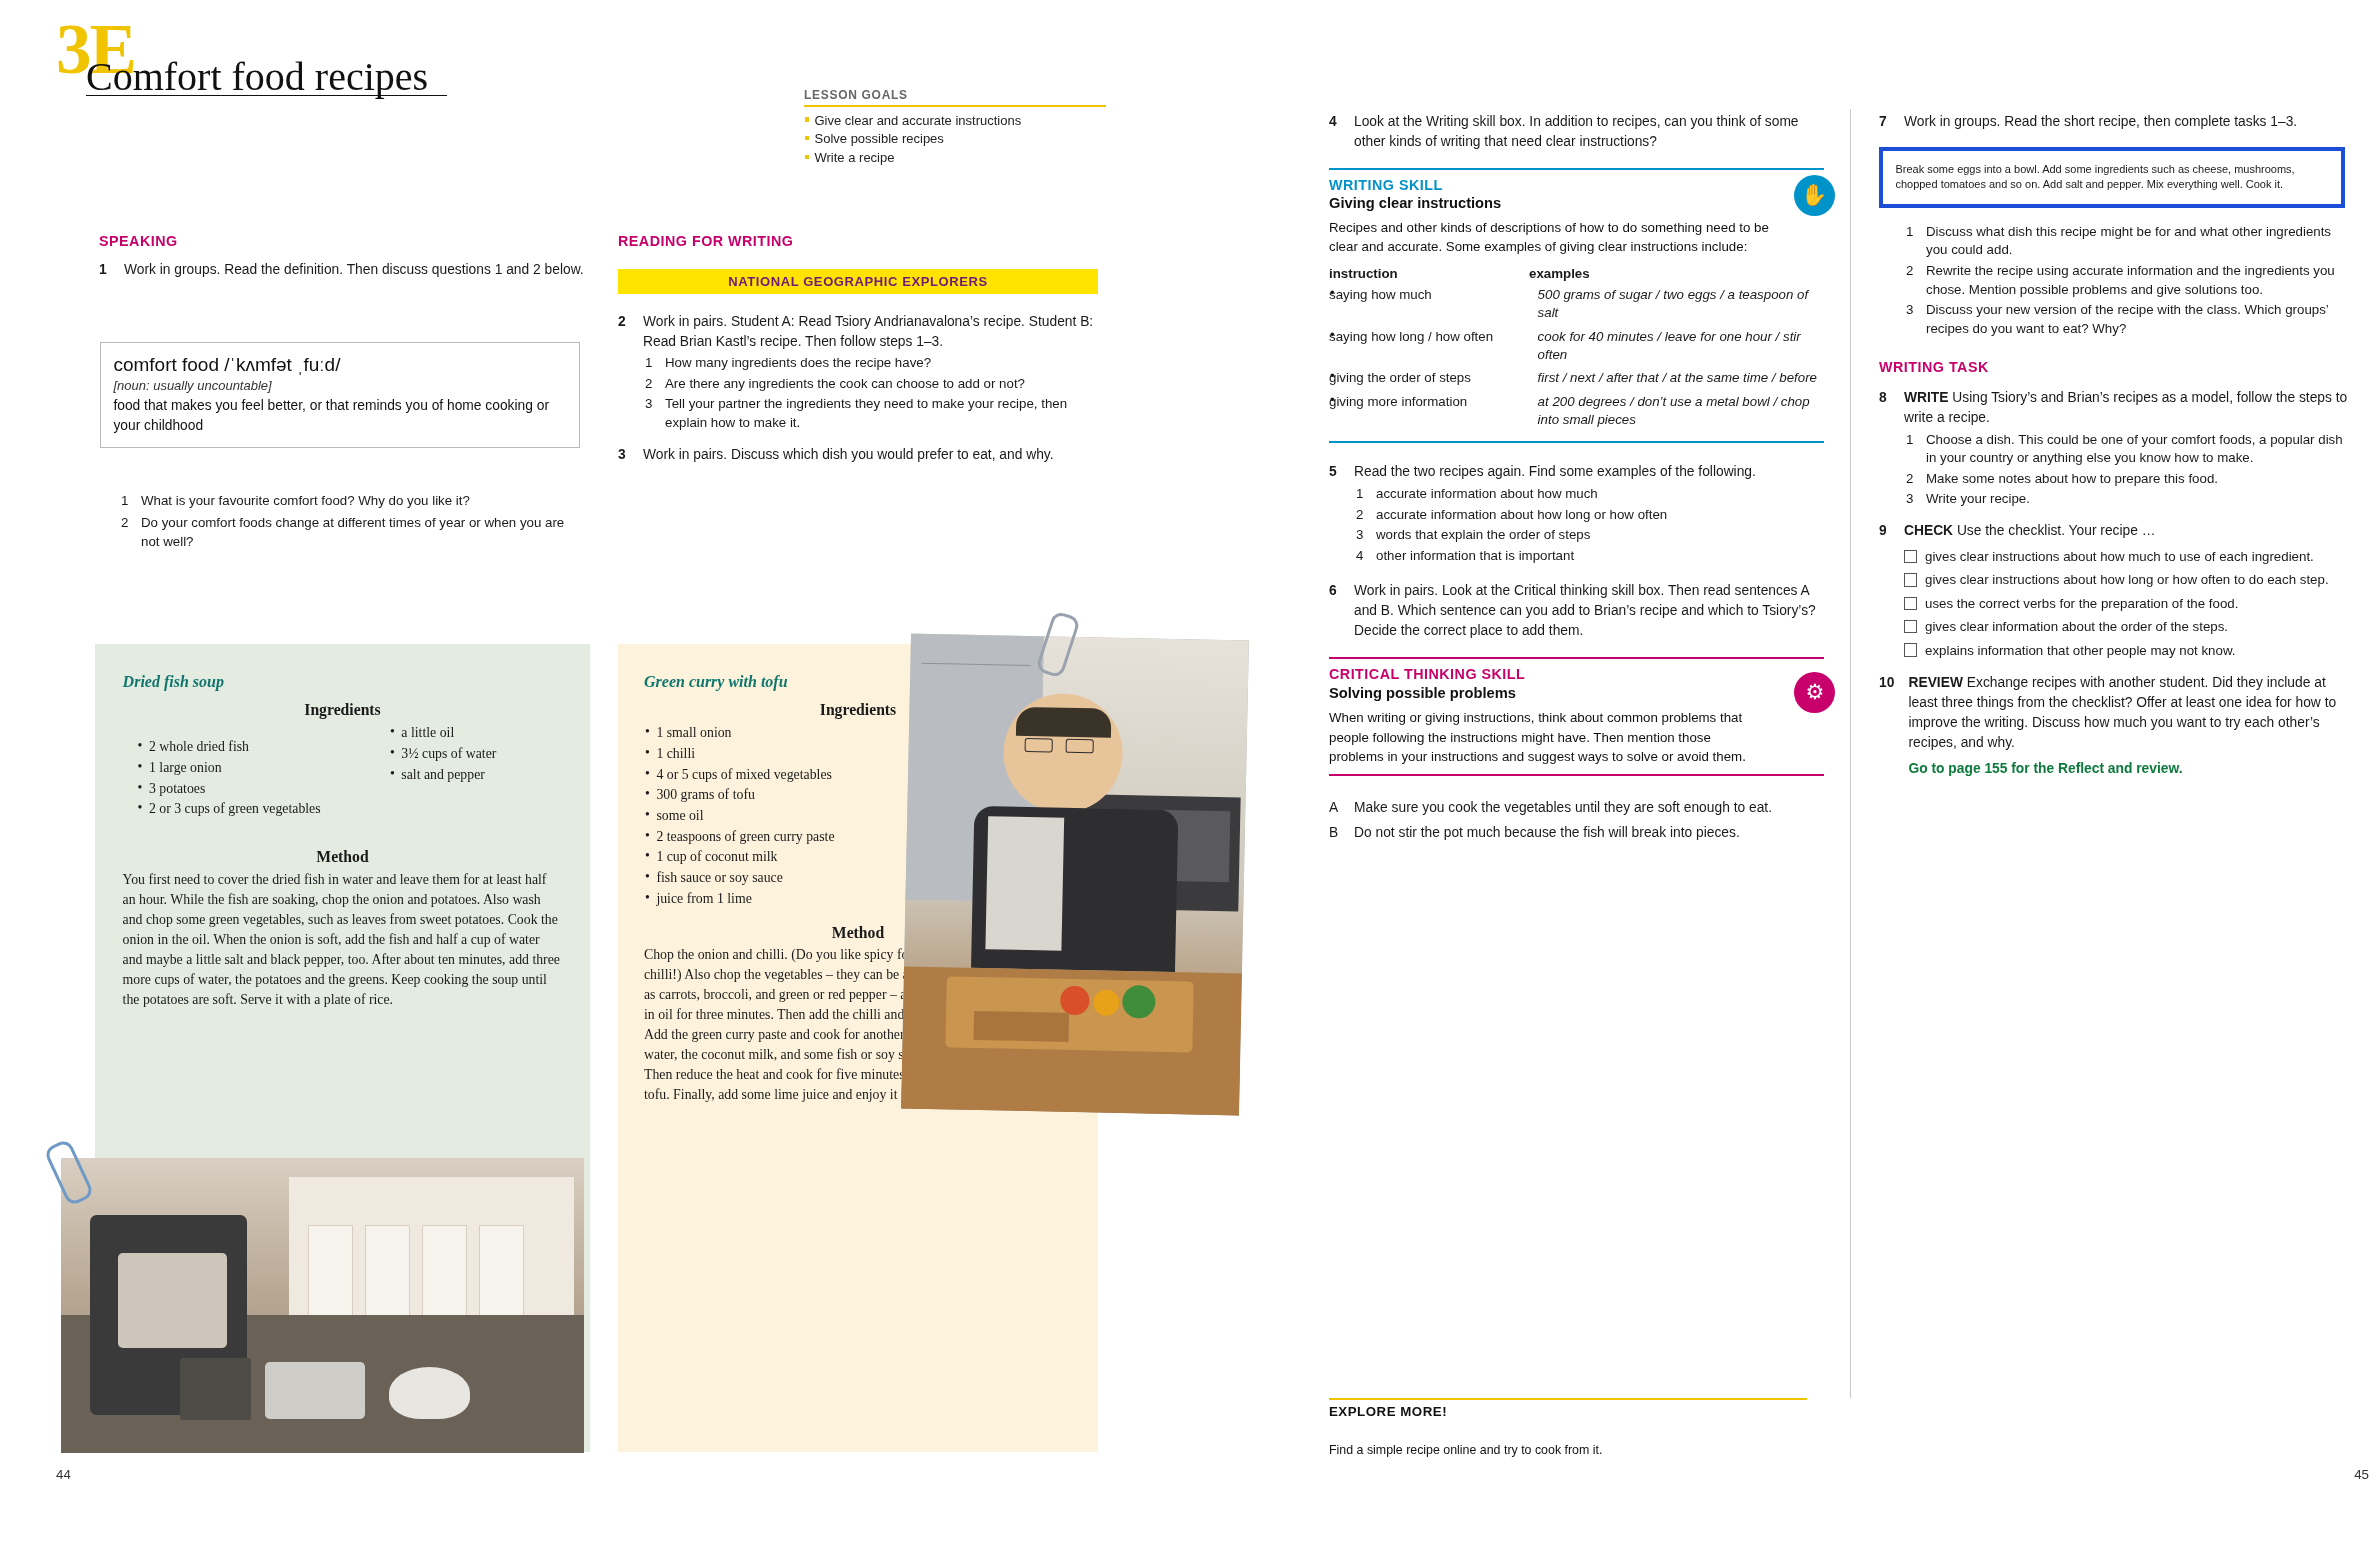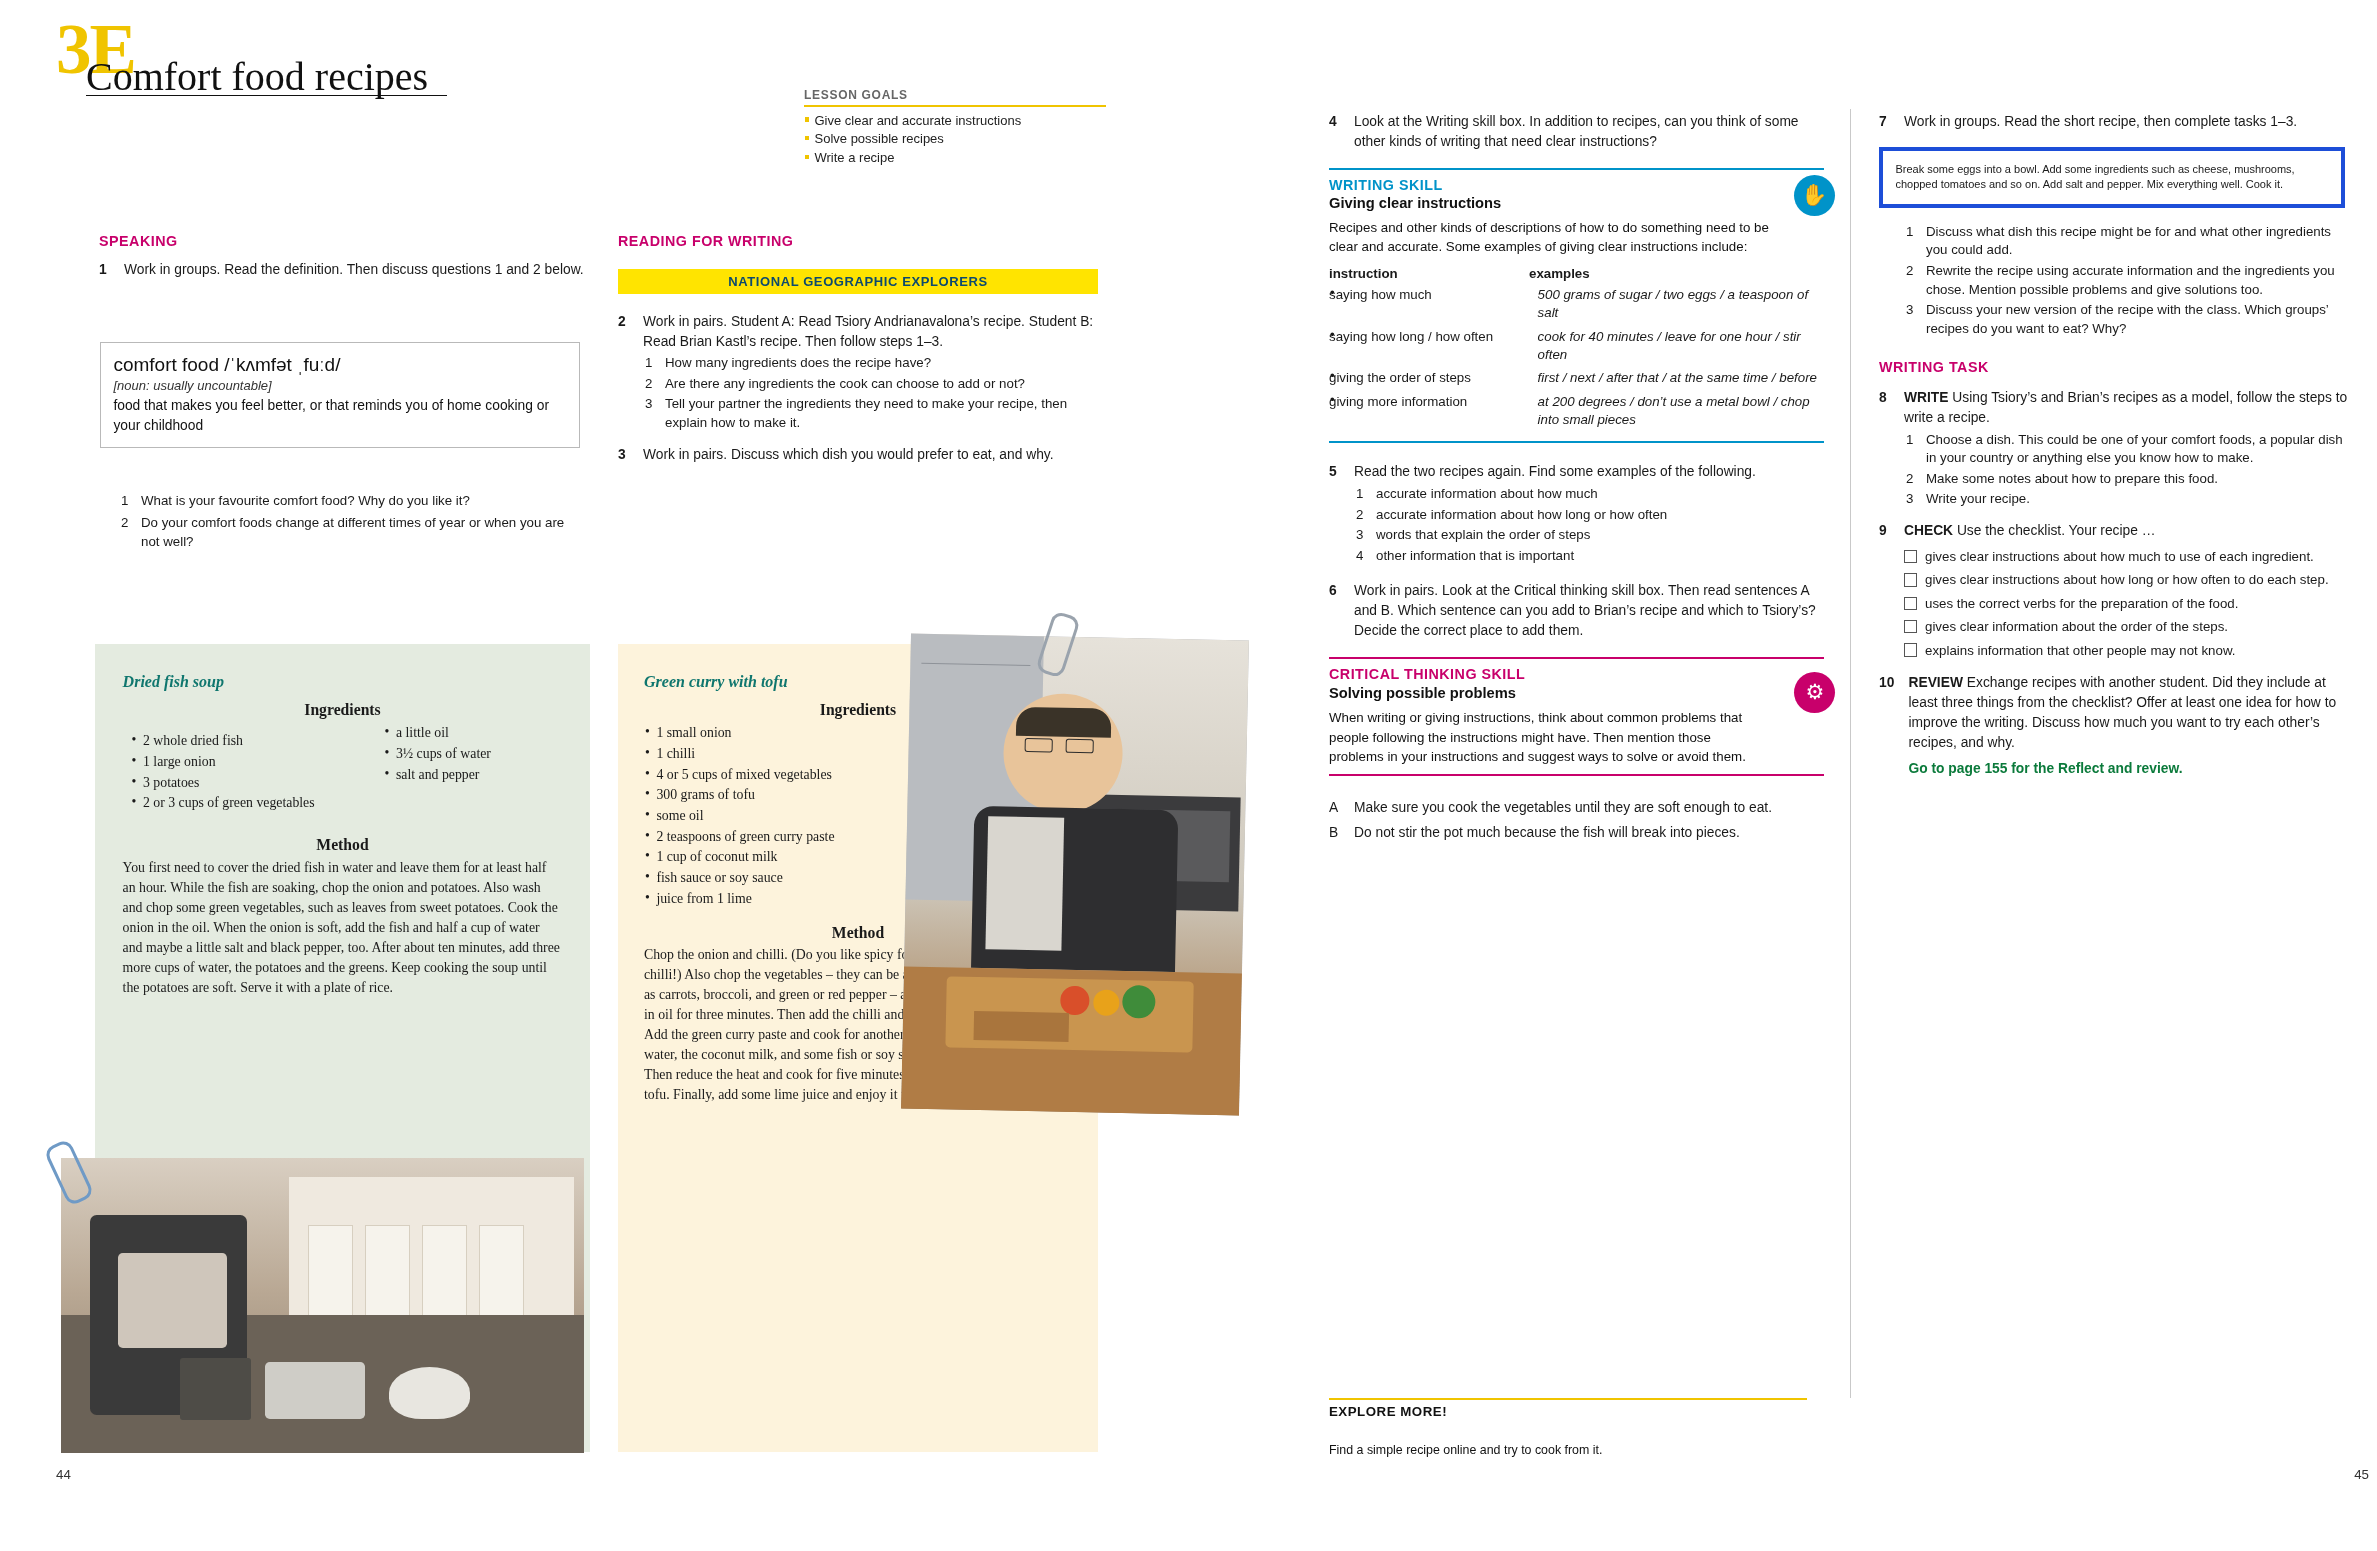--- a/index.html
+++ b/index.html
@@ -75,21 +75,21 @@
     font-size:16px; color:#0f766e; line-height:1.15;font-style:italic;
   }
   .recipe-sub { font-family:"Liberation Serif", serif; font-weight:bold; font-size:15.7px; margin-top:10.5px;text-align:center;}
   .ing-list { font-family:"Liberation Serif", serif; font-size:13.8px; line-height:1.5; }
   .ing-list li { list-style:none; position:relative; padding-left:12.4px; }
   .ing-list li::before { content:"\2022"; position:absolute; left:1px; top:-1px; }
   .method-txt { font-family:"Liberation Serif", serif; font-size:13.8px; line-height:1.45; text-align:left; }
 
   
   .ngexp {
-    background:#ffe400; color:#0c4a6e; font-size:13px; font-weight:bold; letter-spacing:0.6px;
+    background:#ffe400; color:#701a75; font-size:13px; font-weight:bold; letter-spacing:0.6px;
     padding:4.8px 0; text-align:center; width:480px;
   }
 
   
   .skillbox-rule { height:1.9px; background:#0093c9; }
   .skill-title { font-size:14.3px; font-weight:bold; color:#0093c9; letter-spacing:0.5px; }
   .skill-sub { font-size:14.7px; font-weight:bold; color:#111; }
   .skill-body { font-size:13.3px; line-height:1.45; color:#111; }
 
   .ct-rule { height:1.9px; background:#c8006b; }
@@ -203,21 +203,21 @@
         <span class="n">3</span>
         <span>Work in pairs. Discuss which dish you would prefer to eat, and why.</span>
       </div>
     </div>
 
     <div class="recipe-left">
       <div style="padding:28.5px 27.6px 0 27.6px;">
         <div class="recipe-title">Dried fish soup</div>
         <div class="recipe-sub">Ingredients</div>
         <div style="display:flex; gap:28.5px; margin-top:3.8px;">
-          <ul class="ing-list" style="margin:8px; padding:0; width:219px;">
+          <ul class="ing-list" style="margin:14px; padding:0; width:219px;">
             <li>2 whole dried fish</li>
             <li>1 large onion</li>
             <li>3 potatoes</li>
             <li>2 or 3 cups of green vegetables</li>
           </ul>
           <ul class="ing-list" style="margin:0; padding:0; width:181px;">
             <li>a little oil</li>
             <li>3½ cups of water</li>
             <li>salt and pepper</li>
           </ul>

